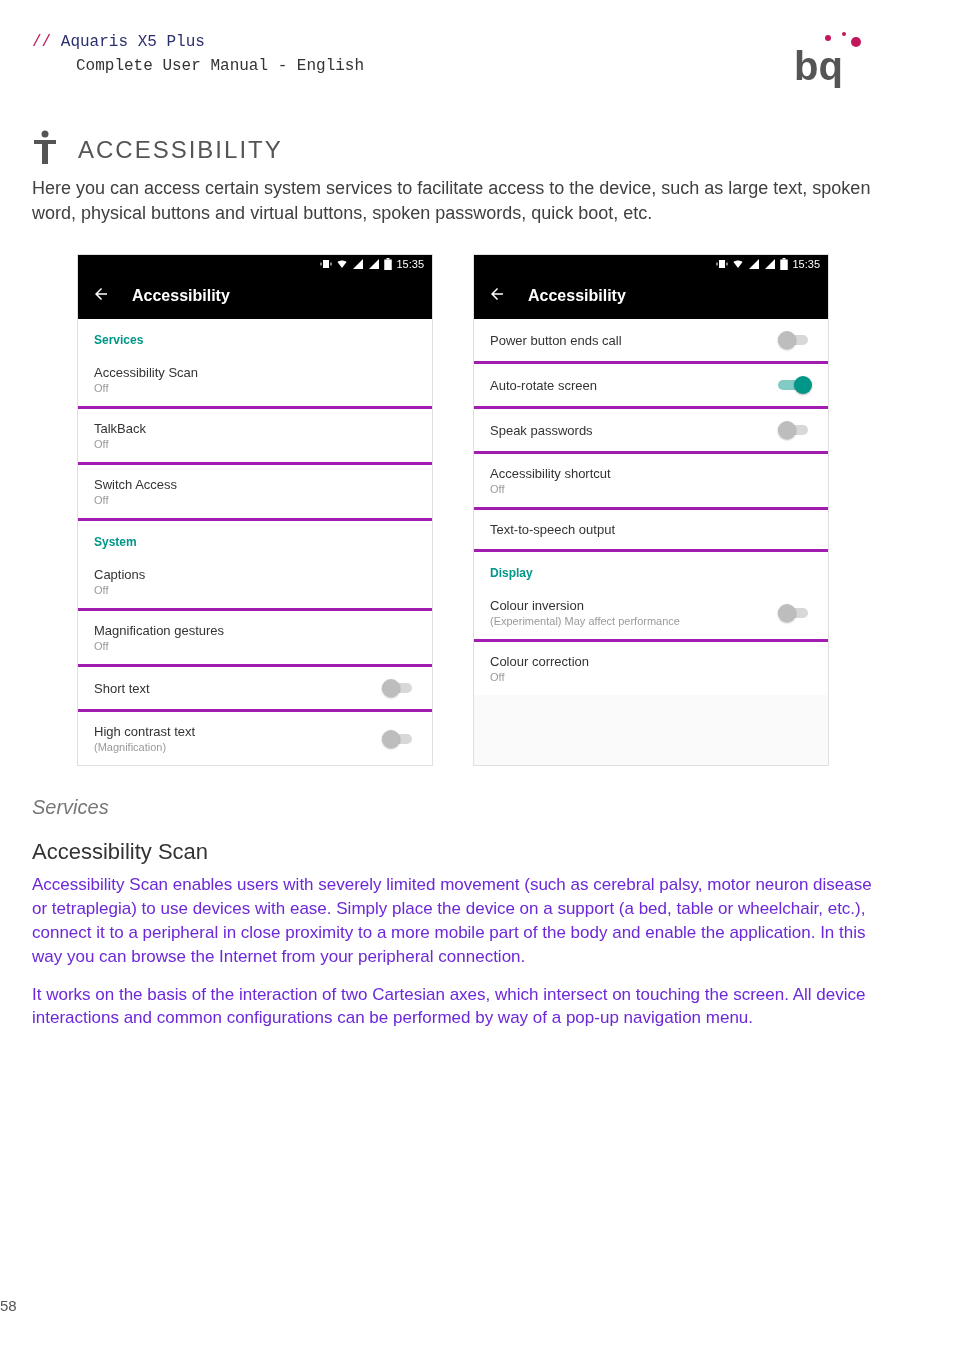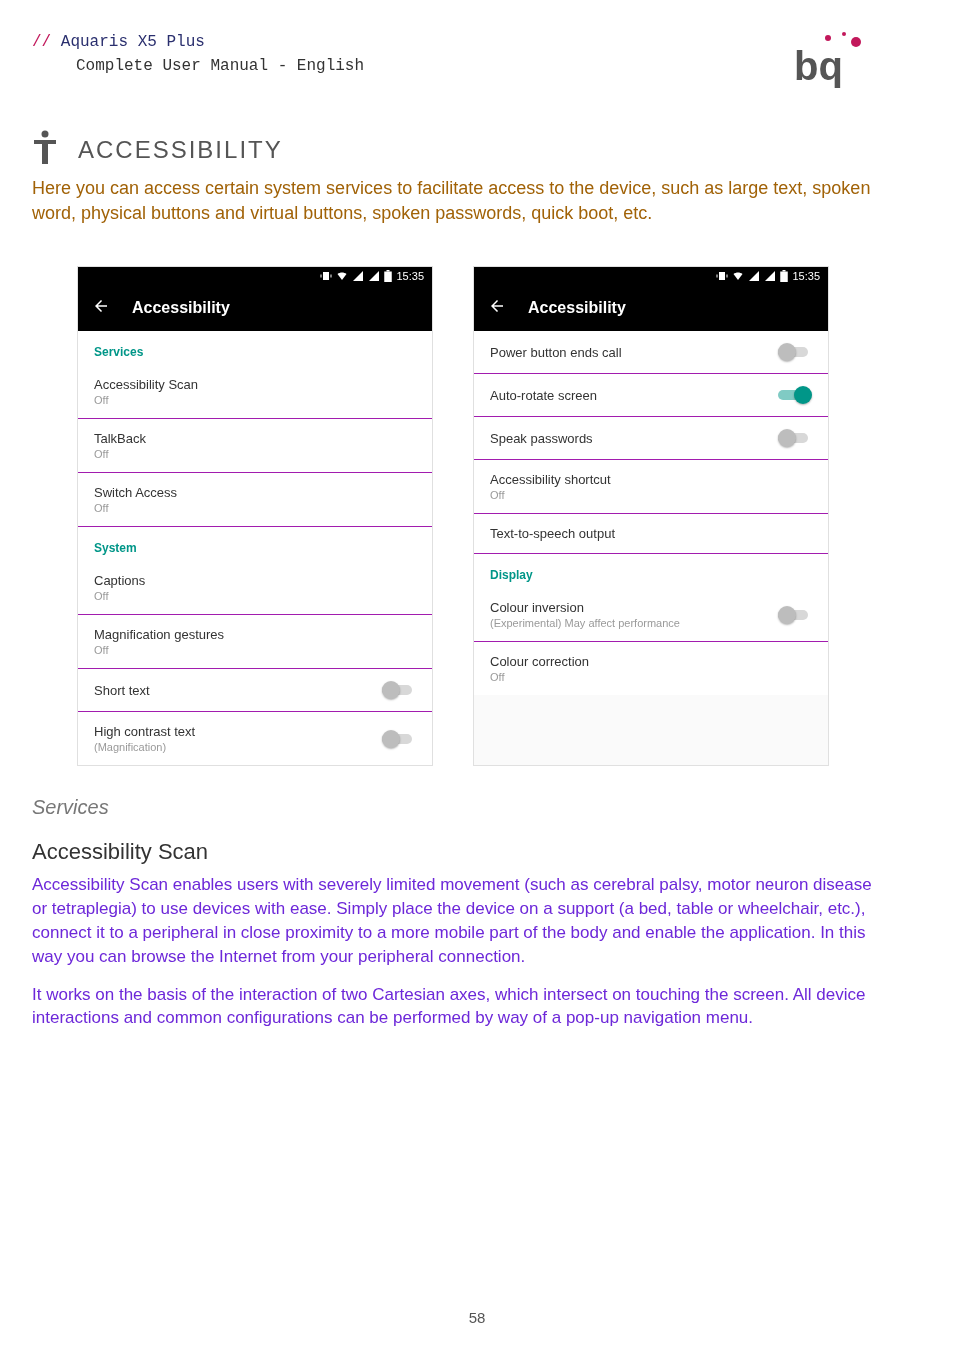--- a/index.html
+++ b/index.html
@@ -57,23 +57,23 @@
     color: #555;
   }
   .section-title {
     color: var(--graytext);
     letter-spacing: 2px;
     font-size: 24px;
     font-weight: 400;
   }
   .intro {
     font-size: 18px;
-    color: #a16207;
+    color: #404040;
     line-height: 1.4;
-    margin-bottom: 40px;
+    margin-bottom: 28px;
   }
   
   .shots {
     display: flex;
     justify-content: center;
     gap: 40px;
     margin-bottom: 30px;
   }
   .phone {
     width: 356px;
@@ -109,21 +109,21 @@
     color: var(--teal);
     font-weight: 600;
     font-size: 12px;
     padding: 14px 16px 6px 16px;
   }
   .row {
     display: flex;
     justify-content: space-between;
     align-items: center;
     padding: 12px 16px;
-    border-bottom: 1px solid #a21caf;
+    border-bottom: 3px solid #a21caf;
     background: #fff;
   }
   .row:last-child { border-bottom: none; }
   .row .texts { display: flex; flex-direction: column; }
   .row .primary { color: #333; font-size: 13px; }
   .row .secondary { color: var(--subtle); font-size: 11px; margin-top: 2px; }
   .toggle {
     width: 34px; height: 18px; position: relative;
   }
   .toggle .track {
@@ -153,23 +153,22 @@
     font-weight: 500;
   }
   .body {
     font-size: 17px;
     color: #6d28d9;
     line-height: 1.4;
     margin-bottom: 14px;
   }
   .pagenum {
     position: absolute;
-    bottom: 24px;
+    bottom: 36px;
     left: 0; right: 0;
-    text-align: center;
     font-size: 15px;
     color: #555;
     margin-top: 18px;
   }
 </style>
 </head>
 <body>
 
 <div class="page">
 

